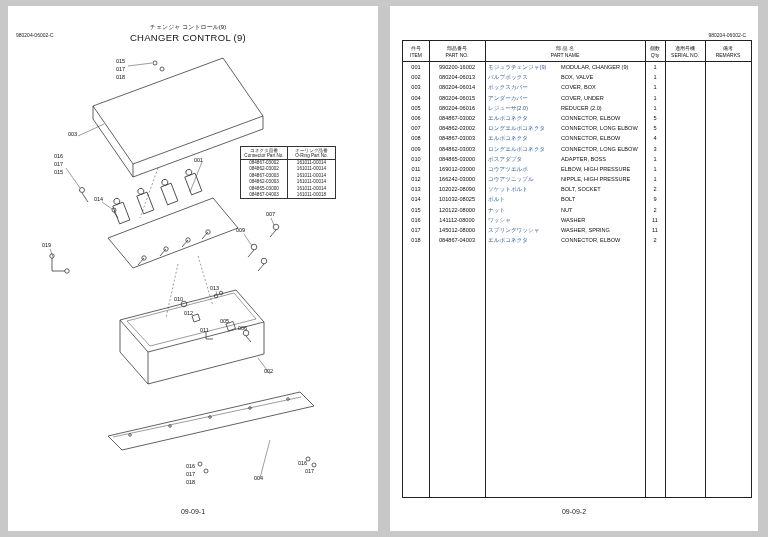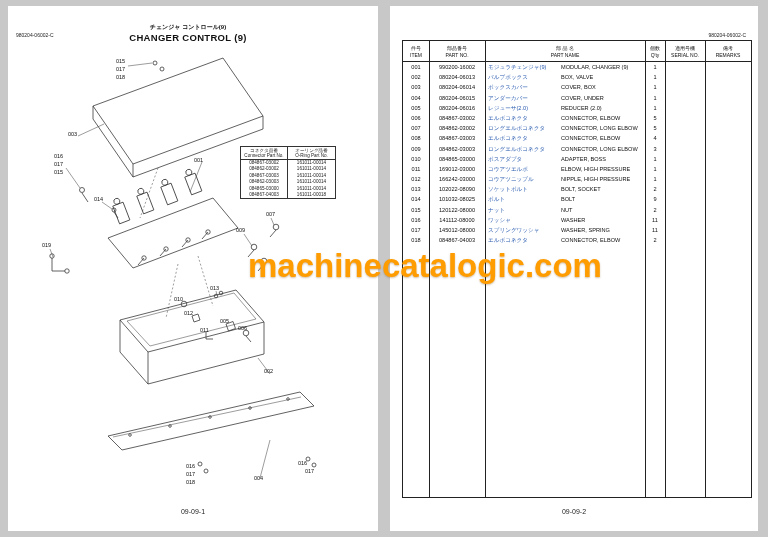--- a/index.html
+++ b/index.html
@@ -5,21 +5,21 @@
   *{margin:0;padding:0;box-sizing:border-box;}
   html,body{width:768px;height:537px;}
   body{font-family:"Liberation Sans","DejaVu Sans",sans-serif;background:#c8c8c8;}
   .canvas{position:relative;width:768px;height:537px;background:#c8c8c8;overflow:hidden;}
   .page{position:absolute;top:6px;height:525px;background:#fff;}
   .page.left{left:8px;width:370px;}
   .page.right{left:390px;width:368px;}
   .doc-code{position:absolute;font-size:5px;color:#222;white-space:nowrap;}
   .page.left .doc-code{left:8px;top:26px;}
   .page.right .doc-code{right:12px;top:26px;}
-  .title-block{position:absolute;left:85px;top:18px;width:190px;text-align:center;color:#111;font-weight:bold;}
+  .title-block{position:absolute;left:85px;top:18px;width:190px;text-align:center;color:#111;}
   .title-jp{font-size:6px;line-height:1.2;}
   .title-en{font-size:9.5px;letter-spacing:.3px;margin-top:1px;}
   .page-num{position:absolute;bottom:16px;left:0;width:100%;text-align:center;font-size:7px;color:#222;}
   svg.diagram{position:absolute;left:0;top:0;width:370px;height:525px;}
   .callout{position:absolute;font-size:5.5px;line-height:1;color:#111;}
   
   .connector-table{position:absolute;left:232px;top:140px;width:96px;border:1px solid #333;font-size:4.6px;color:#222;background:#fff;}
   .ct-head .l1{display:grid;grid-template-columns:1fr 1fr;text-align:center;}
   .ct-head{border-bottom:1px solid #333;}
   .ct-head .cell{padding:1px 0;}
@@ -429,14 +429,13 @@
             <span class="pc c-qty">2</span>
             <span class="pc c-ser"></span>
             <span class="pc c-rem"></span>
           </div>
         </div>
     </div>
 
     <div class="page-num">09-09-2</div>
   </div>
 
-  <div class="watermark">machinecatalogic.com</div>
 </div>
 
 </body></html>

